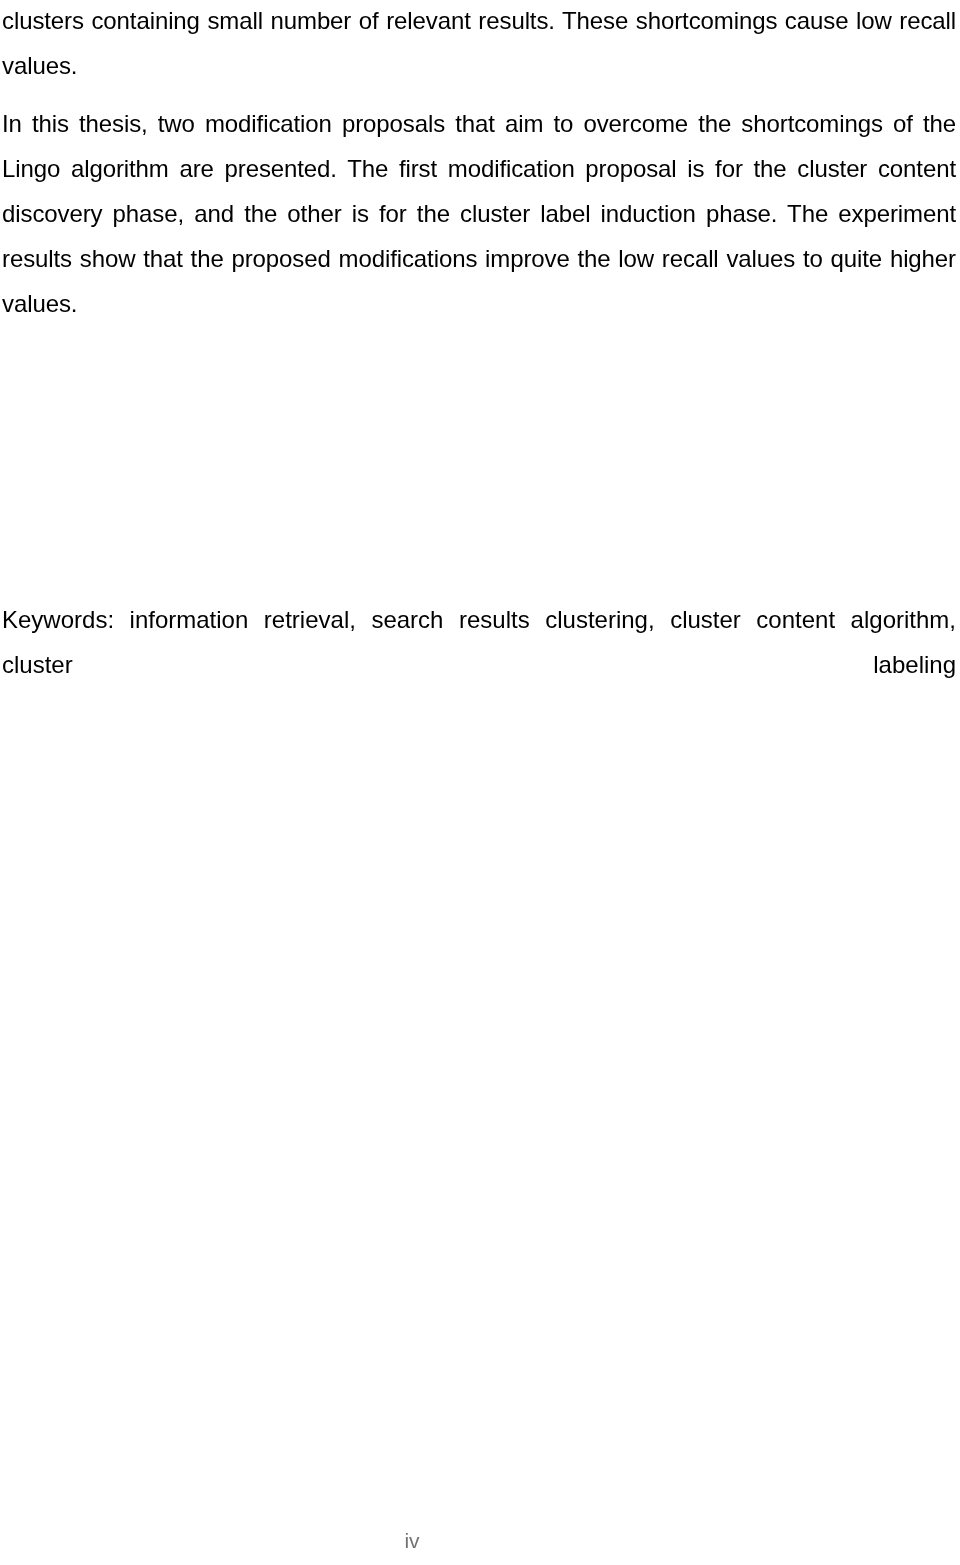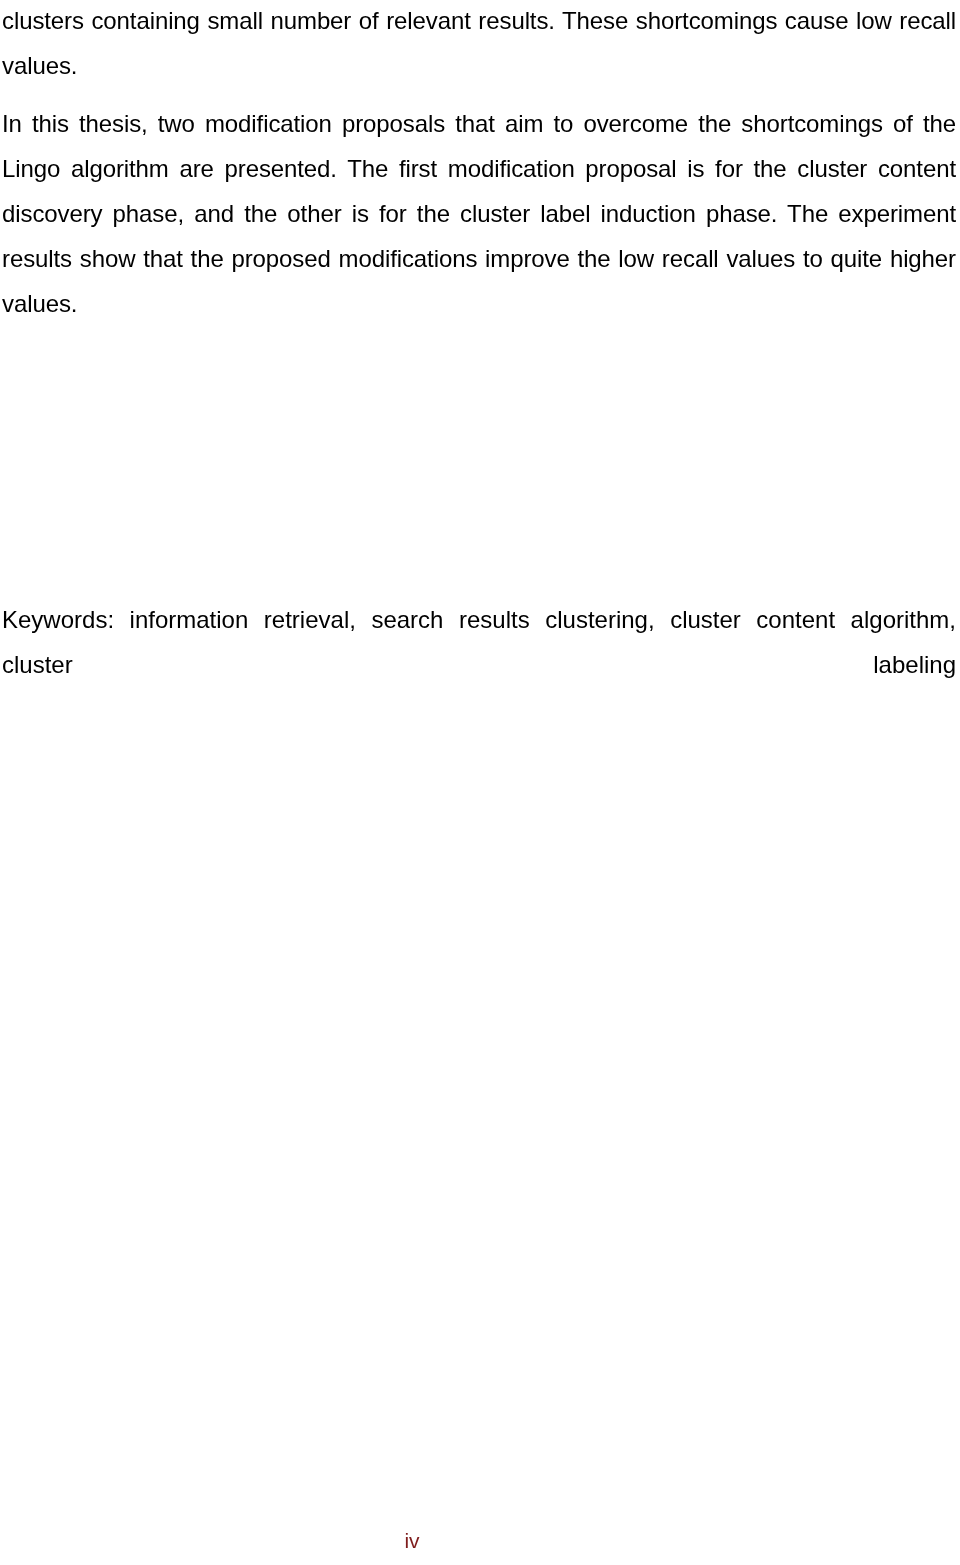--- a/index.html
+++ b/index.html
@@ -81,21 +81,21 @@
   }
 
   .page-number {
     position: absolute;
     left: 0;
     top: 1528px;
     width: 824px;
     text-align: center;
     font-size: 21px;
     line-height: 26px;
-    color: #7f1d1d;
+    color: #737373;
     font-family: "Liberation Sans", sans-serif;
   }
 </style>
 </head>
 <body>
 
 <div class="page">
 
   <div class="text-column">
 

